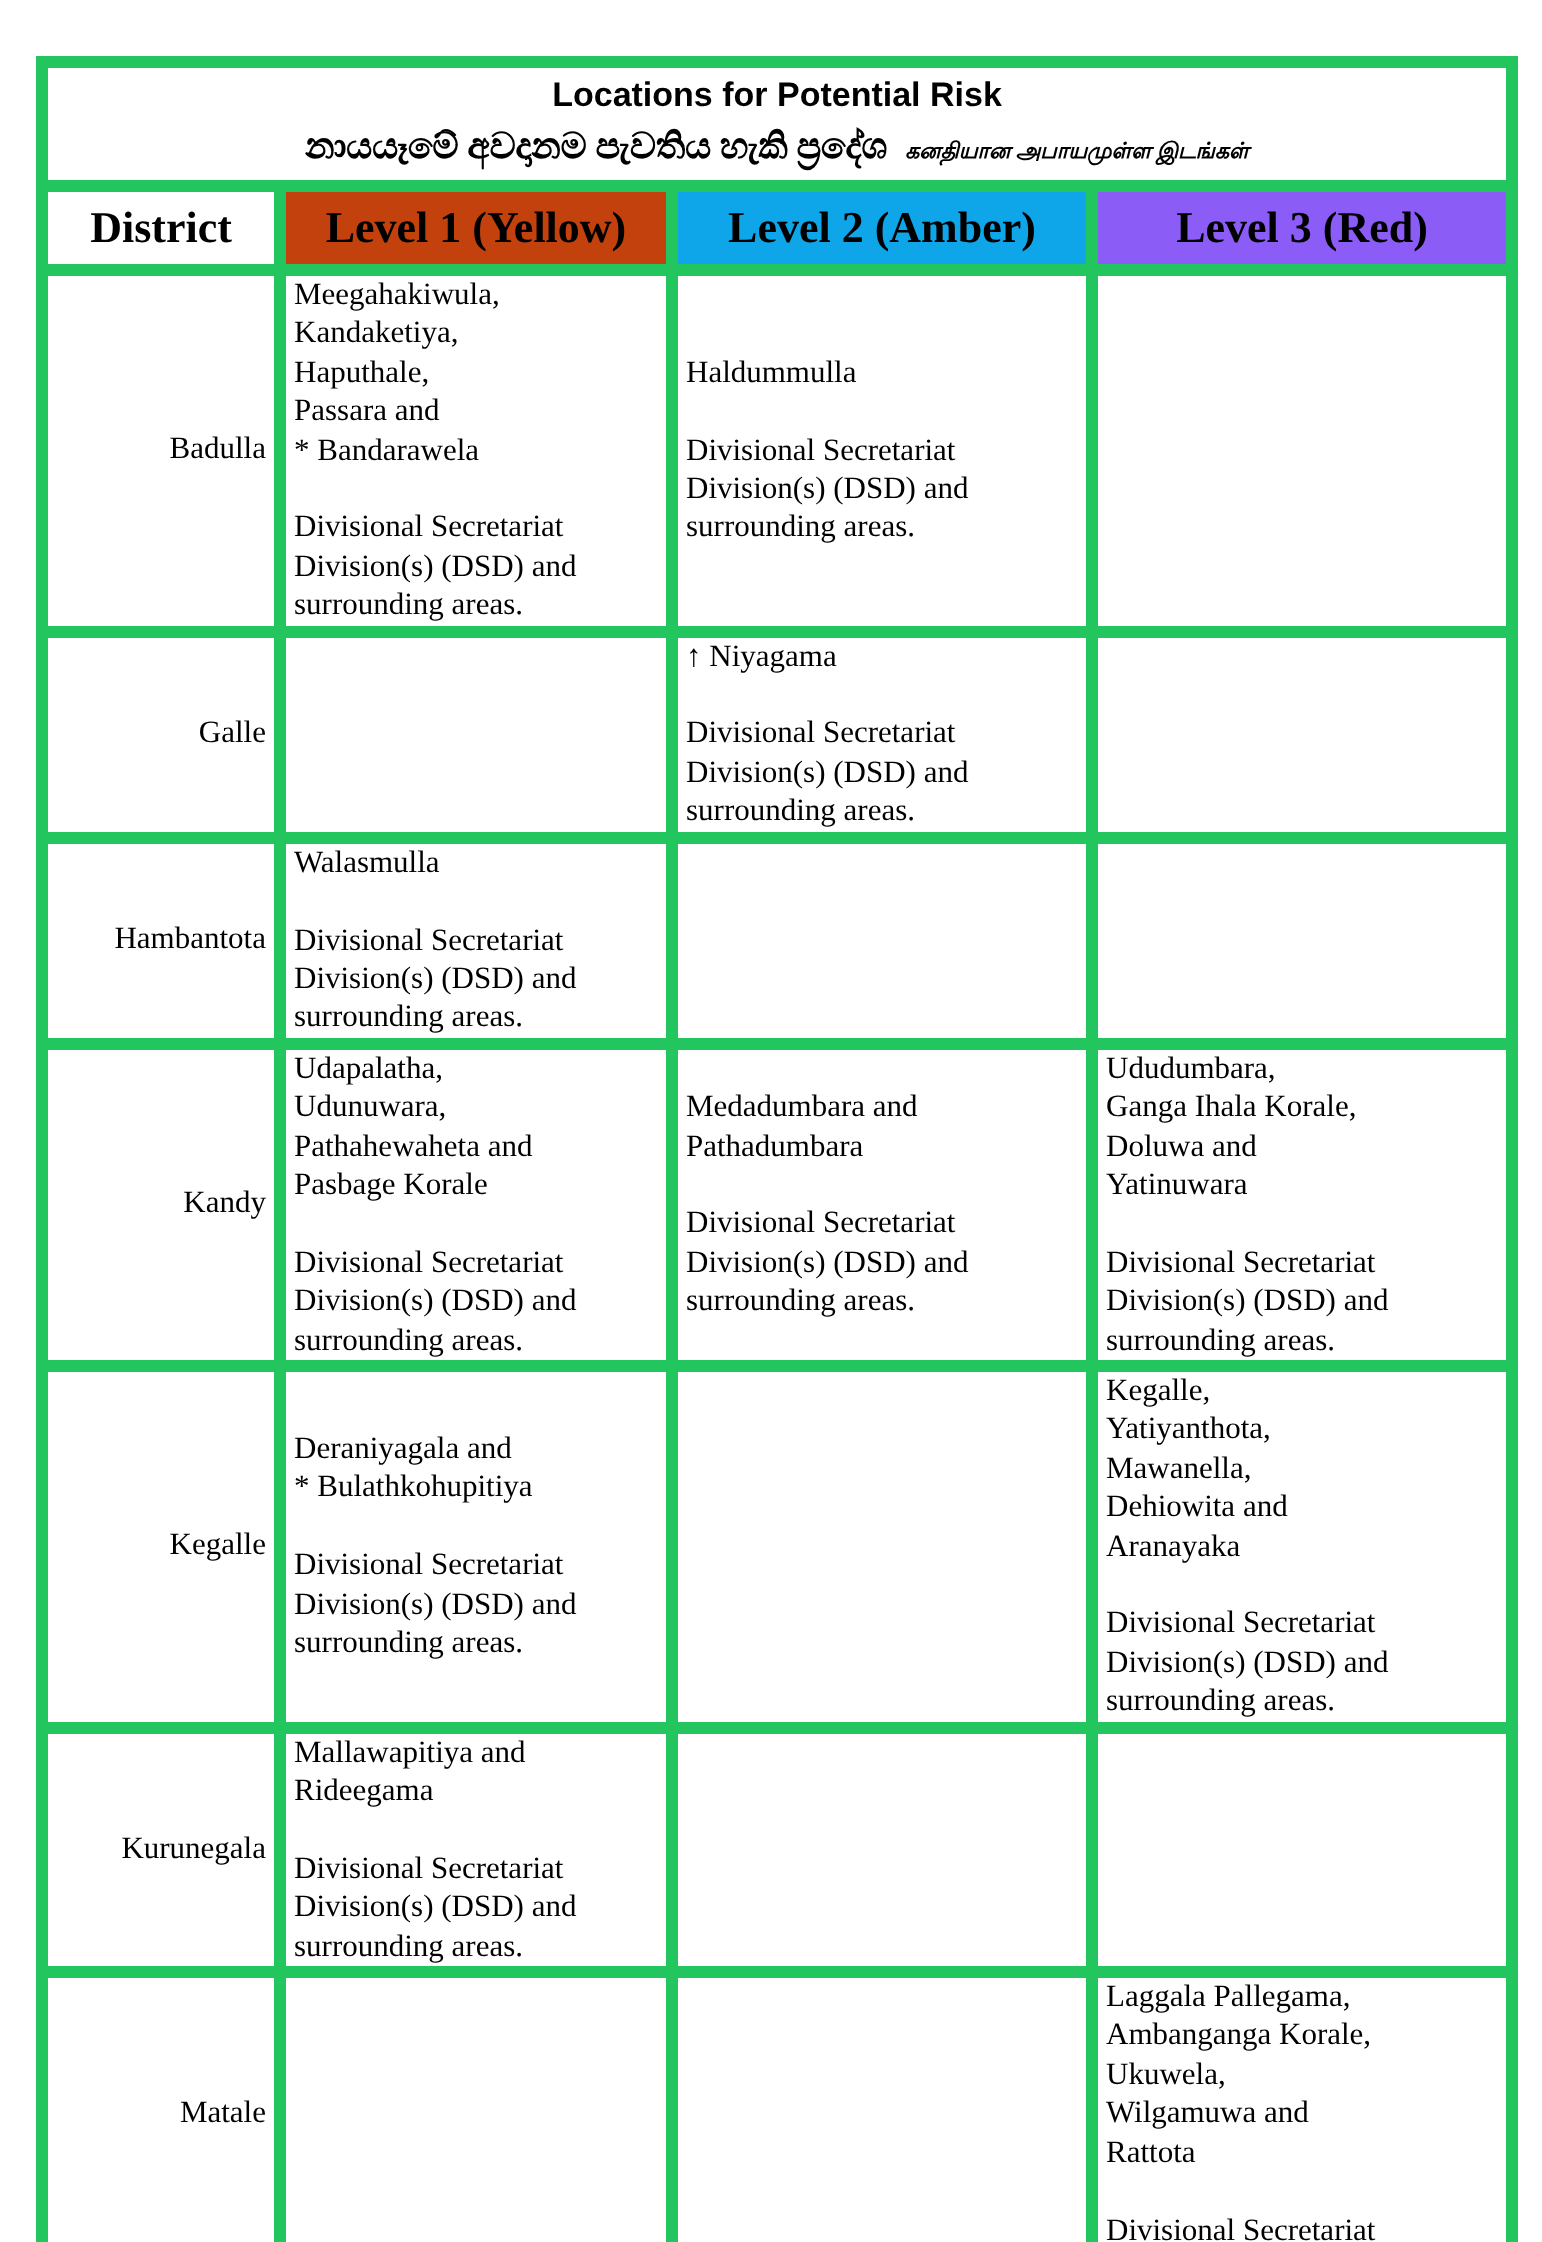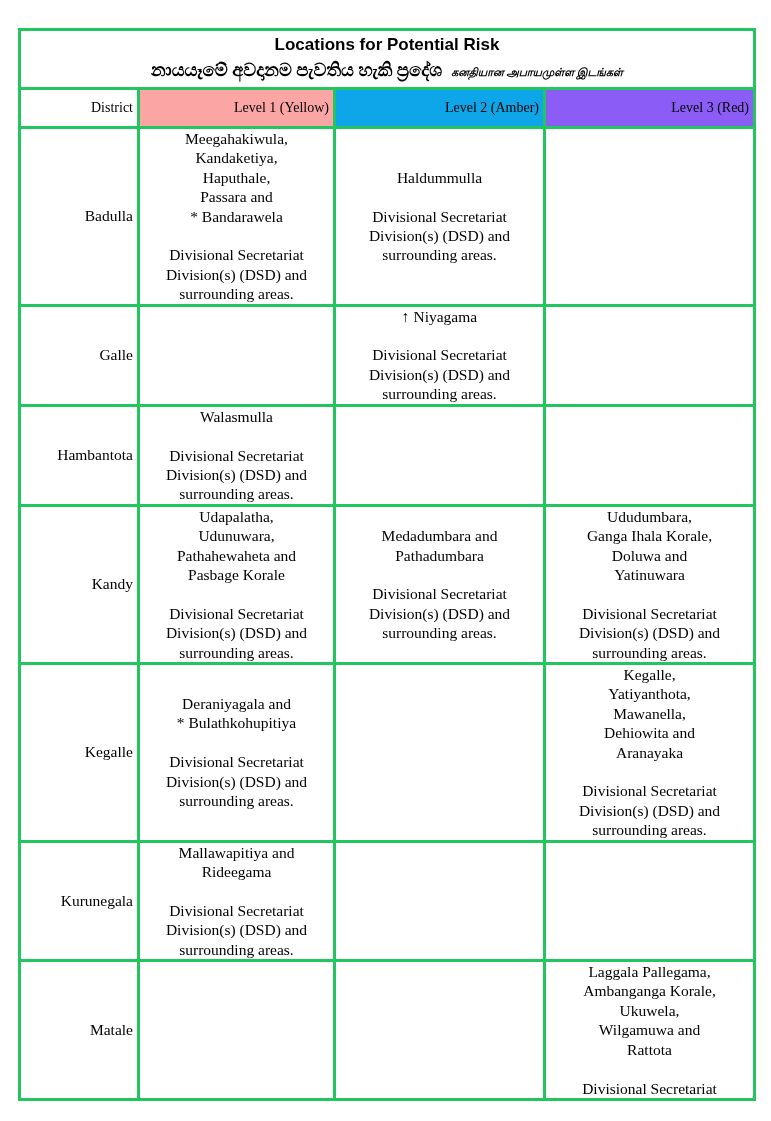--- a/index.html
+++ b/index.html
@@ -12,21 +12,21 @@
     color: #000000;
   }
   table.risk {
     border-collapse: collapse;
     table-layout: fixed;
     width: 735px;
     margin: 28px 0 0 18px;
     border: 2px solid #000;
   }
   table.risk td, table.risk th {
-    border: 3px solid #22c55e;
+    border: 6px solid #22c55e;
     padding: 0 4px;
     overflow: hidden;
   }
   .title-cell {
     text-align: center;
     vertical-align: middle;
     height: 56px;
     padding: 2px 4px;
   }
   .title-en {
@@ -36,34 +36,34 @@
     line-height: 24px;
   }
   .title-local {
     font-weight: bold;
     font-size: 18px;
     line-height: 26px;
     white-space: nowrap;
   }
   .title-local .tamil { font-size: 11px; font-style: italic; }
   th.colhdr {
-    font-weight: normal;
-    font-size: 14px;
-    text-align: right;
+    font-weight: bold;
+    font-size: 22px;
+    text-align: center;
     vertical-align: middle;
     height: 36px;
   }
   td.district {
     vertical-align: middle;
     text-align: right;
     font-size: 15.5px;
   }
   td.cell {
     vertical-align: middle;
-    text-align: center;
+    text-align: left;
     font-size: 15.5px;
     line-height: 19.4px;
     white-space: pre-line;
     margin-top: 16px;
   }
 </style>
 </head>
 <body>
 
 <table class="risk">
@@ -75,21 +75,21 @@
   </colgroup>
   <thead>
     <tr>
       <td class="title-cell" colspan="4">
         <div class="title-en">Locations for Potential Risk</div>
         <div class="title-local"><span>නායයෑමේ අවදානම පැවතිය හැකි ප්‍රදේශ</span>&nbsp; <span class="tamil">கனதியான அபாயமுள்ள இடங்கள்</span></div>
       </td>
     </tr>
     <tr>
       <th class="colhdr">District</th>
-      <th class="colhdr" style="background-color: #fca5a5;">Level 1 (Yellow)</th>
+      <th class="colhdr" style="background-color: #c2410c;">Level 1 (Yellow)</th>
       <th class="colhdr" style="background-color: #0ea5e9;">Level 2 (Amber)</th>
       <th class="colhdr" style="background-color: #8b5cf6;">Level 3 (Red)</th>
     </tr>
   </thead>
   <tbody>
     <tr style="height:177px">
       <td class="district">Badulla</td>
       <td class="cell">Meegahakiwula,
 Kandaketiya,
 Haputhale,

